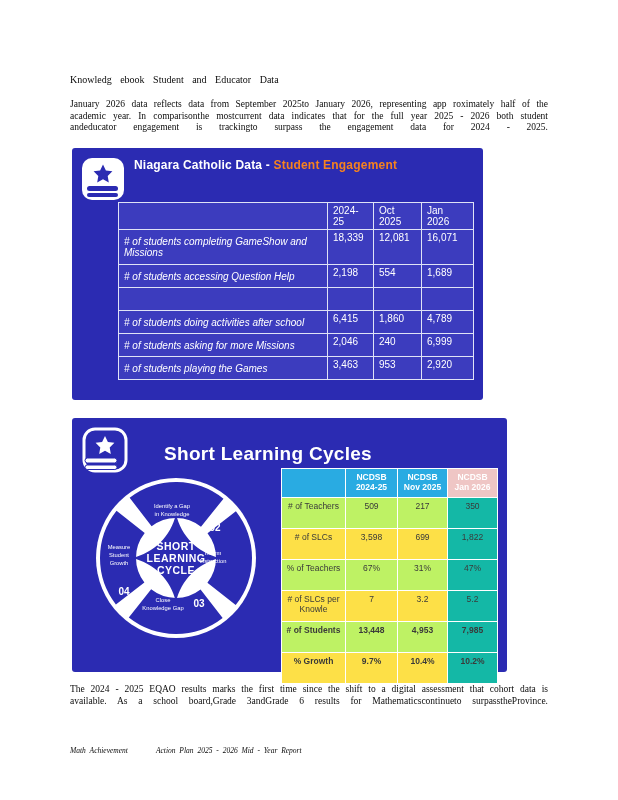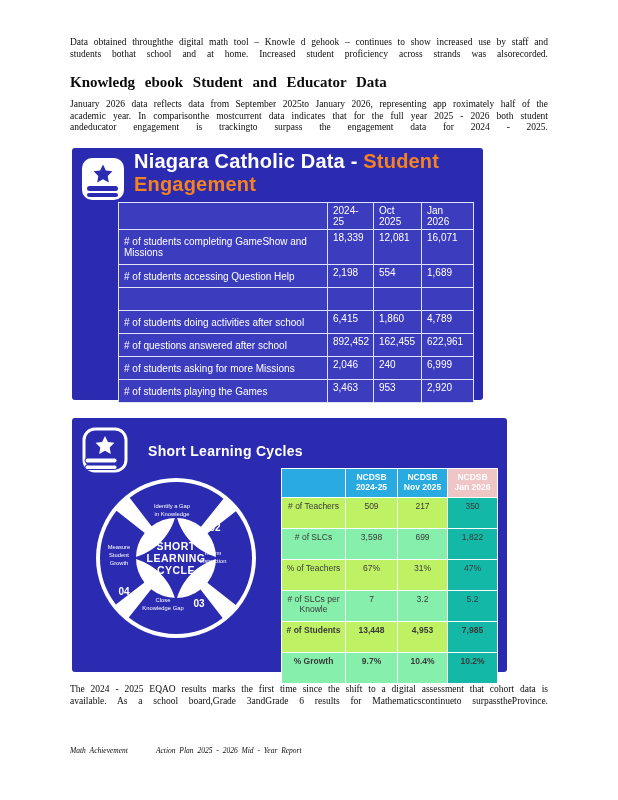--- a/index.html
+++ b/index.html
@@ -11,84 +11,83 @@
   .body-text{
     position:absolute; left:70px; width:478px; margin:0;
     font-size:9.5px; line-height:11.5px;
     text-align:justify; text-align-last:justify; word-spacing:2px;
   }
   .para1{top:37px;}
   .para2{top:99px;}
   .para3{top:684px;}
   .section-heading{
     position:absolute; left:70px; top:74px; margin:0;
-    font-size:15px; font-weight:bold; word-spacing:6px;
+    font-size:10px; font-weight:normal; word-spacing:6px;
   }
   
   .panel{
     position:absolute; left:72px; background:#2B2BB2; border-radius:3px;
     font-family:"Liberation Sans", sans-serif;
   }
   .panel1{top:148px; width:411px; height:252px;}
   .panel2{top:418px; width:435px; height:254px;}
   .panel-icon{position:absolute; left:9px; top:9px;}
   .panel1-title{
-    position:absolute; left:62px; top:2px;
-    font-size:20px; font-weight:bold; color:#ffffff; letter-spacing:.2px;
+    position:absolute; left:62px; top:10px;
+    font-size:12px; font-weight:bold; color:#ffffff; letter-spacing:.2px;
   }
   .panel1-title .orange{color:#F5821F;}
   .panel2-title{
-    position:absolute; left:76px; top:25px;
-    font-size:14px; font-weight:bold; color:#ffffff; letter-spacing:.3px;
+    position:absolute; left:92px; top:25px;
+    font-size:19px; font-weight:bold; color:#ffffff; letter-spacing:.3px;
   }
   
   table{border-collapse:collapse; table-layout:fixed;}
   .t1{
     position:absolute; left:46px; top:54px; width:355px;
     font-size:10px; color:#ffffff;
   }
   .t1 td{
     border:1px solid #DFE3F6; background:#3C3CBE;
     padding:2px 5px; vertical-align:top; overflow:hidden;
   }
-  .t1 .lbl{vertical-align:middle;}
+  .t1 .lbl{vertical-align:middle;font-style:italic;}
   .t1 .rh-head td{height:16px; vertical-align:middle;}
   .t1 .rh-tall td{height:30px;}
   .t1 .rh td{height:18px;}
   
   .t2{
     position:absolute; left:209px; top:50px; width:216px;
     font-size:8.5px; color:#3a3a3a;
   }
   .t2 td,.t2 th{
     border:1.5px solid #ffffff; padding:3px 4px; text-align:center;
     vertical-align:top; font-weight:normal; overflow:hidden;
   }
   .t2 th{background:#29ABE2; color:#ffffff; font-weight:bold; height:22px;}
   .t2 th.pink-h{background:#EFC6C5;}
   .t2 .rowA td{background:#bef264; height:24px;}
-  .t2 .rowB td{background:#86efac; height:24px;}
+  .t2 .rowB td{background:#fde047; height:24px;}
   .t2 td.pink{background:#14b8a6;}
   .t2 .boldrow td{font-weight:bold;}
   .th-line{display:block; line-height:10px;}
   
   .cycle-diagram{position:absolute; left:20px; top:56px;}
   
   .footer{
     position:absolute; left:70px; top:745px; font-size:7.5px;
     font-style:italic; line-height:11px; word-spacing:2px;
   }
   .footer-line1 span{margin-right:28px;}
 </style>
 </head>
 <body>
 
 <div class="page">
 
-  <p class="body-text para1">Data obtained throughthe digital math tool – Knowle d gehook – continues to show increased use by staff and students bothat school and at home. Increased student proficiency across strands was alsorecorded.</p>
   <h3 class="section-heading">Knowledg ebook Student and Educator Data</h3>
   <p class="body-text para2">January 2026 data reflects data from September 2025to January 2026, representing app roximately half of the academic year. In comparisonthe mostcurrent data indicates that for the full year 2025 - 2026 both student andeducator engagement is trackingto surpass the engagement data for 2024 - 2025.</p>
 
   <section class="panel panel1">
     <div class="panel-icon">
       <svg width="44" height="44" viewBox="0 0 44 44">
         <rect x="1" y="1" width="42" height="42" rx="10" fill="#ffffff"></rect>
         <polygon fill="#2B2BB2" points="22,7.5 24.9,13.4 31.4,14.3 26.7,18.9 27.8,25.4 22,22.3 16.2,25.4 17.3,18.9 12.6,14.3 19.1,13.4"></polygon>
         <rect x="6" y="29" width="31" height="5" rx="2.5" fill="#2B2BB2"></rect>
         <rect x="6" y="36" width="31" height="4" rx="2" fill="#2B2BB2"></rect>
@@ -130,26 +129,20 @@
           <td></td>
           <td></td>
         </tr>
         <tr class="rh">
           <td class="lbl"># of students doing activities after school</td>
           <td>6,415</td>
           <td>1,860</td>
           <td>4,789</td>
         </tr>
         <tr class="rh">
-          <td class="lbl"># of questions answered after school</td>
-          <td>892,452</td>
-          <td>162,455</td>
-          <td>622,961</td>
-        </tr>
-        <tr class="rh">
           <td class="lbl"># of students asking for more Missions</td>
           <td>2,046</td>
           <td>240</td>
           <td>6,999</td>
         </tr>
         <tr class="rh">
           <td class="lbl"># of students playing the Games</td>
           <td>3,463</td>
           <td>953</td>
           <td>2,920</td>

